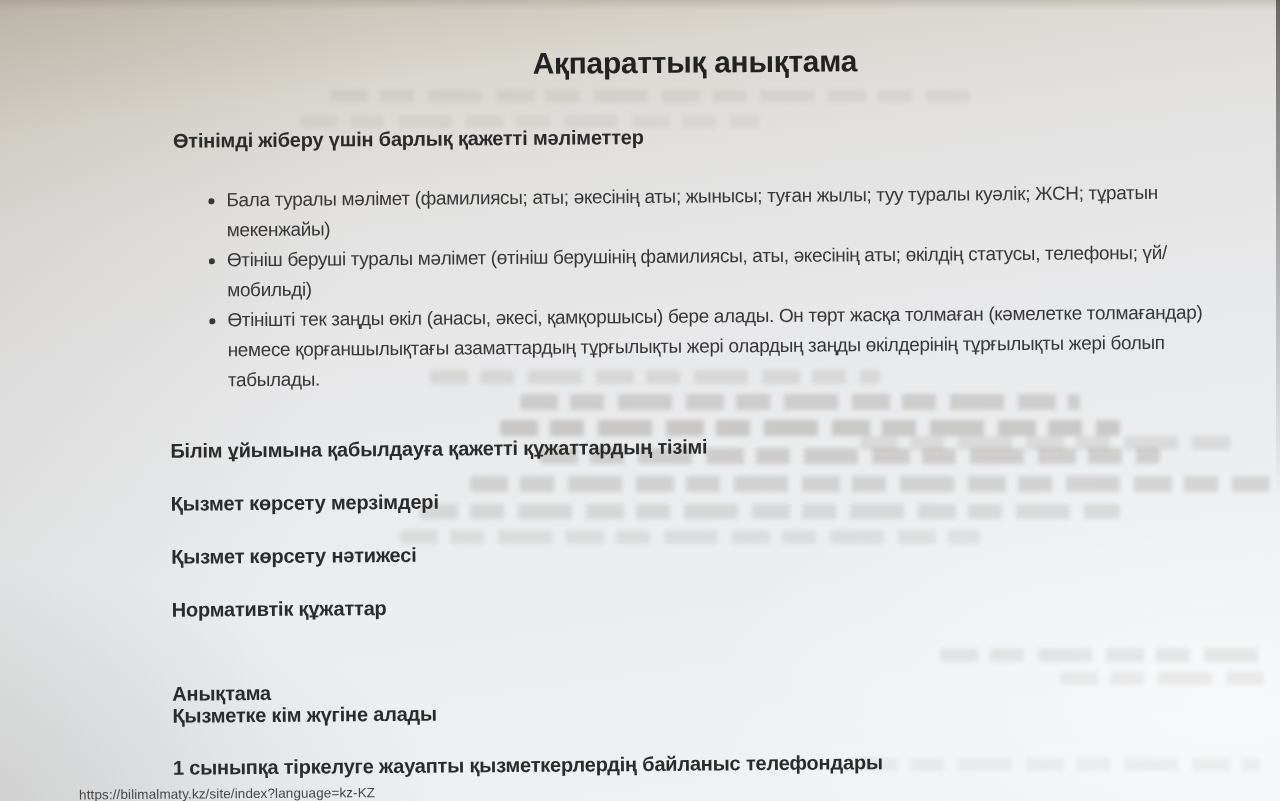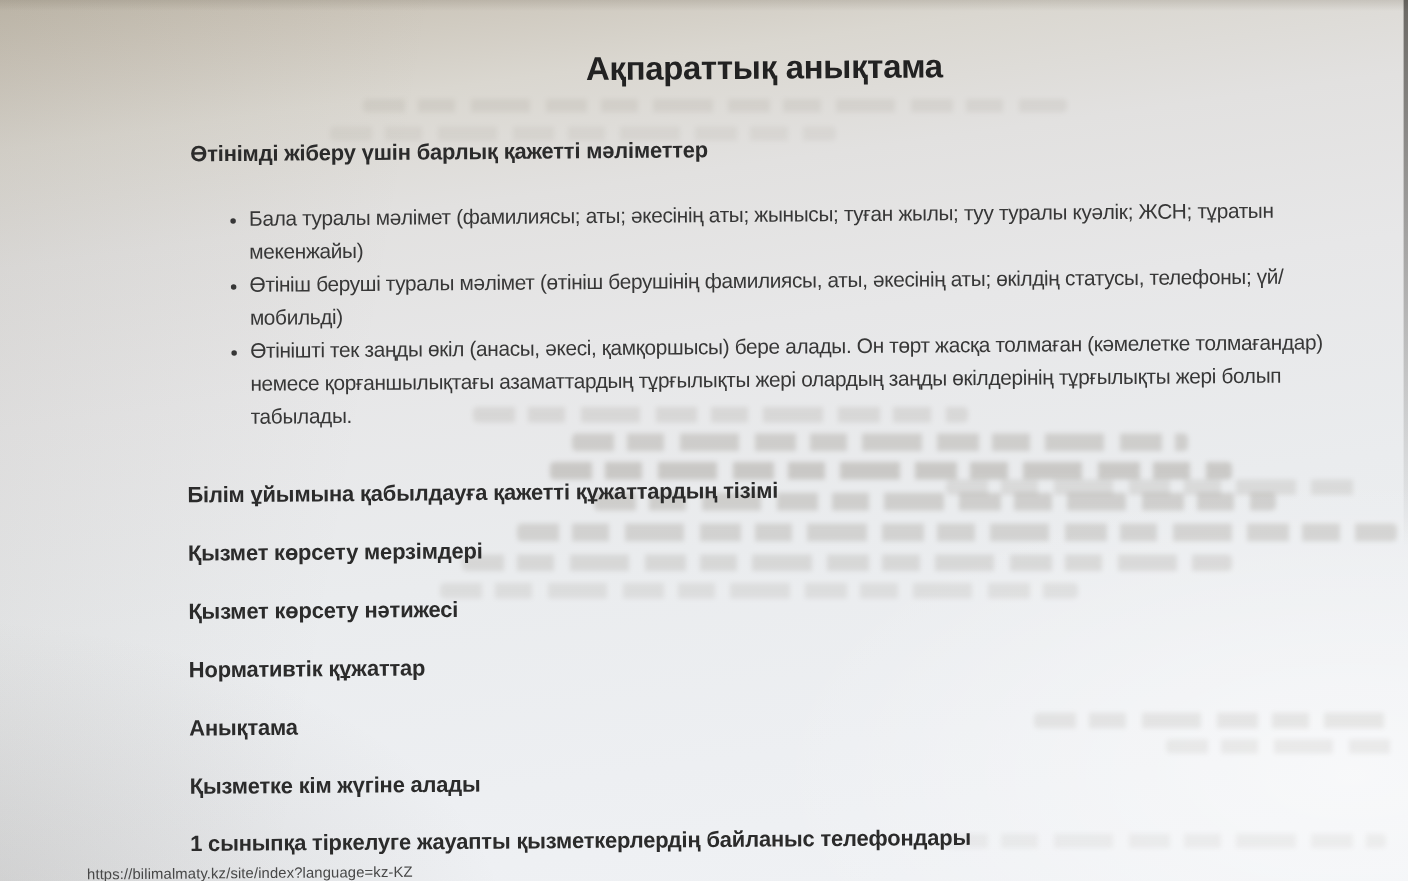--- a/index.html
+++ b/index.html
@@ -160,21 +160,21 @@
   </ul>
 
   <div class="section-heading" style="top:436px;">Білім ұйымына қабылдауға қажетті құжаттардың тізімі</div>
 
   <div class="section-heading" style="top:489px;">Қызмет көрсету мерзімдері</div>
 
   <div class="section-heading" style="top:542px;">Қызмет көрсету нәтижесі</div>
 
   <div class="section-heading" style="top:595px;">Нормативтік құжаттар</div>
 
-  <div class="section-heading" style="top:648px;">Анықтама</div>
+  <div class="section-heading" style="top:679px;">Анықтама</div>
 
   <div class="section-heading" style="top:701px;">Қызметке кім жүгіне алады</div>
 
   <div class="section-heading" style="top:753px;">1 сыныпқа тіркелуге жауапты қызметкерлердің байланыс телефондары</div>
 
   <div class="footer-url">https://bilimalmaty.kz/site/index?language=kz-KZ</div>
 
 </div>
 
 <div class="paper-edge-top"></div>

